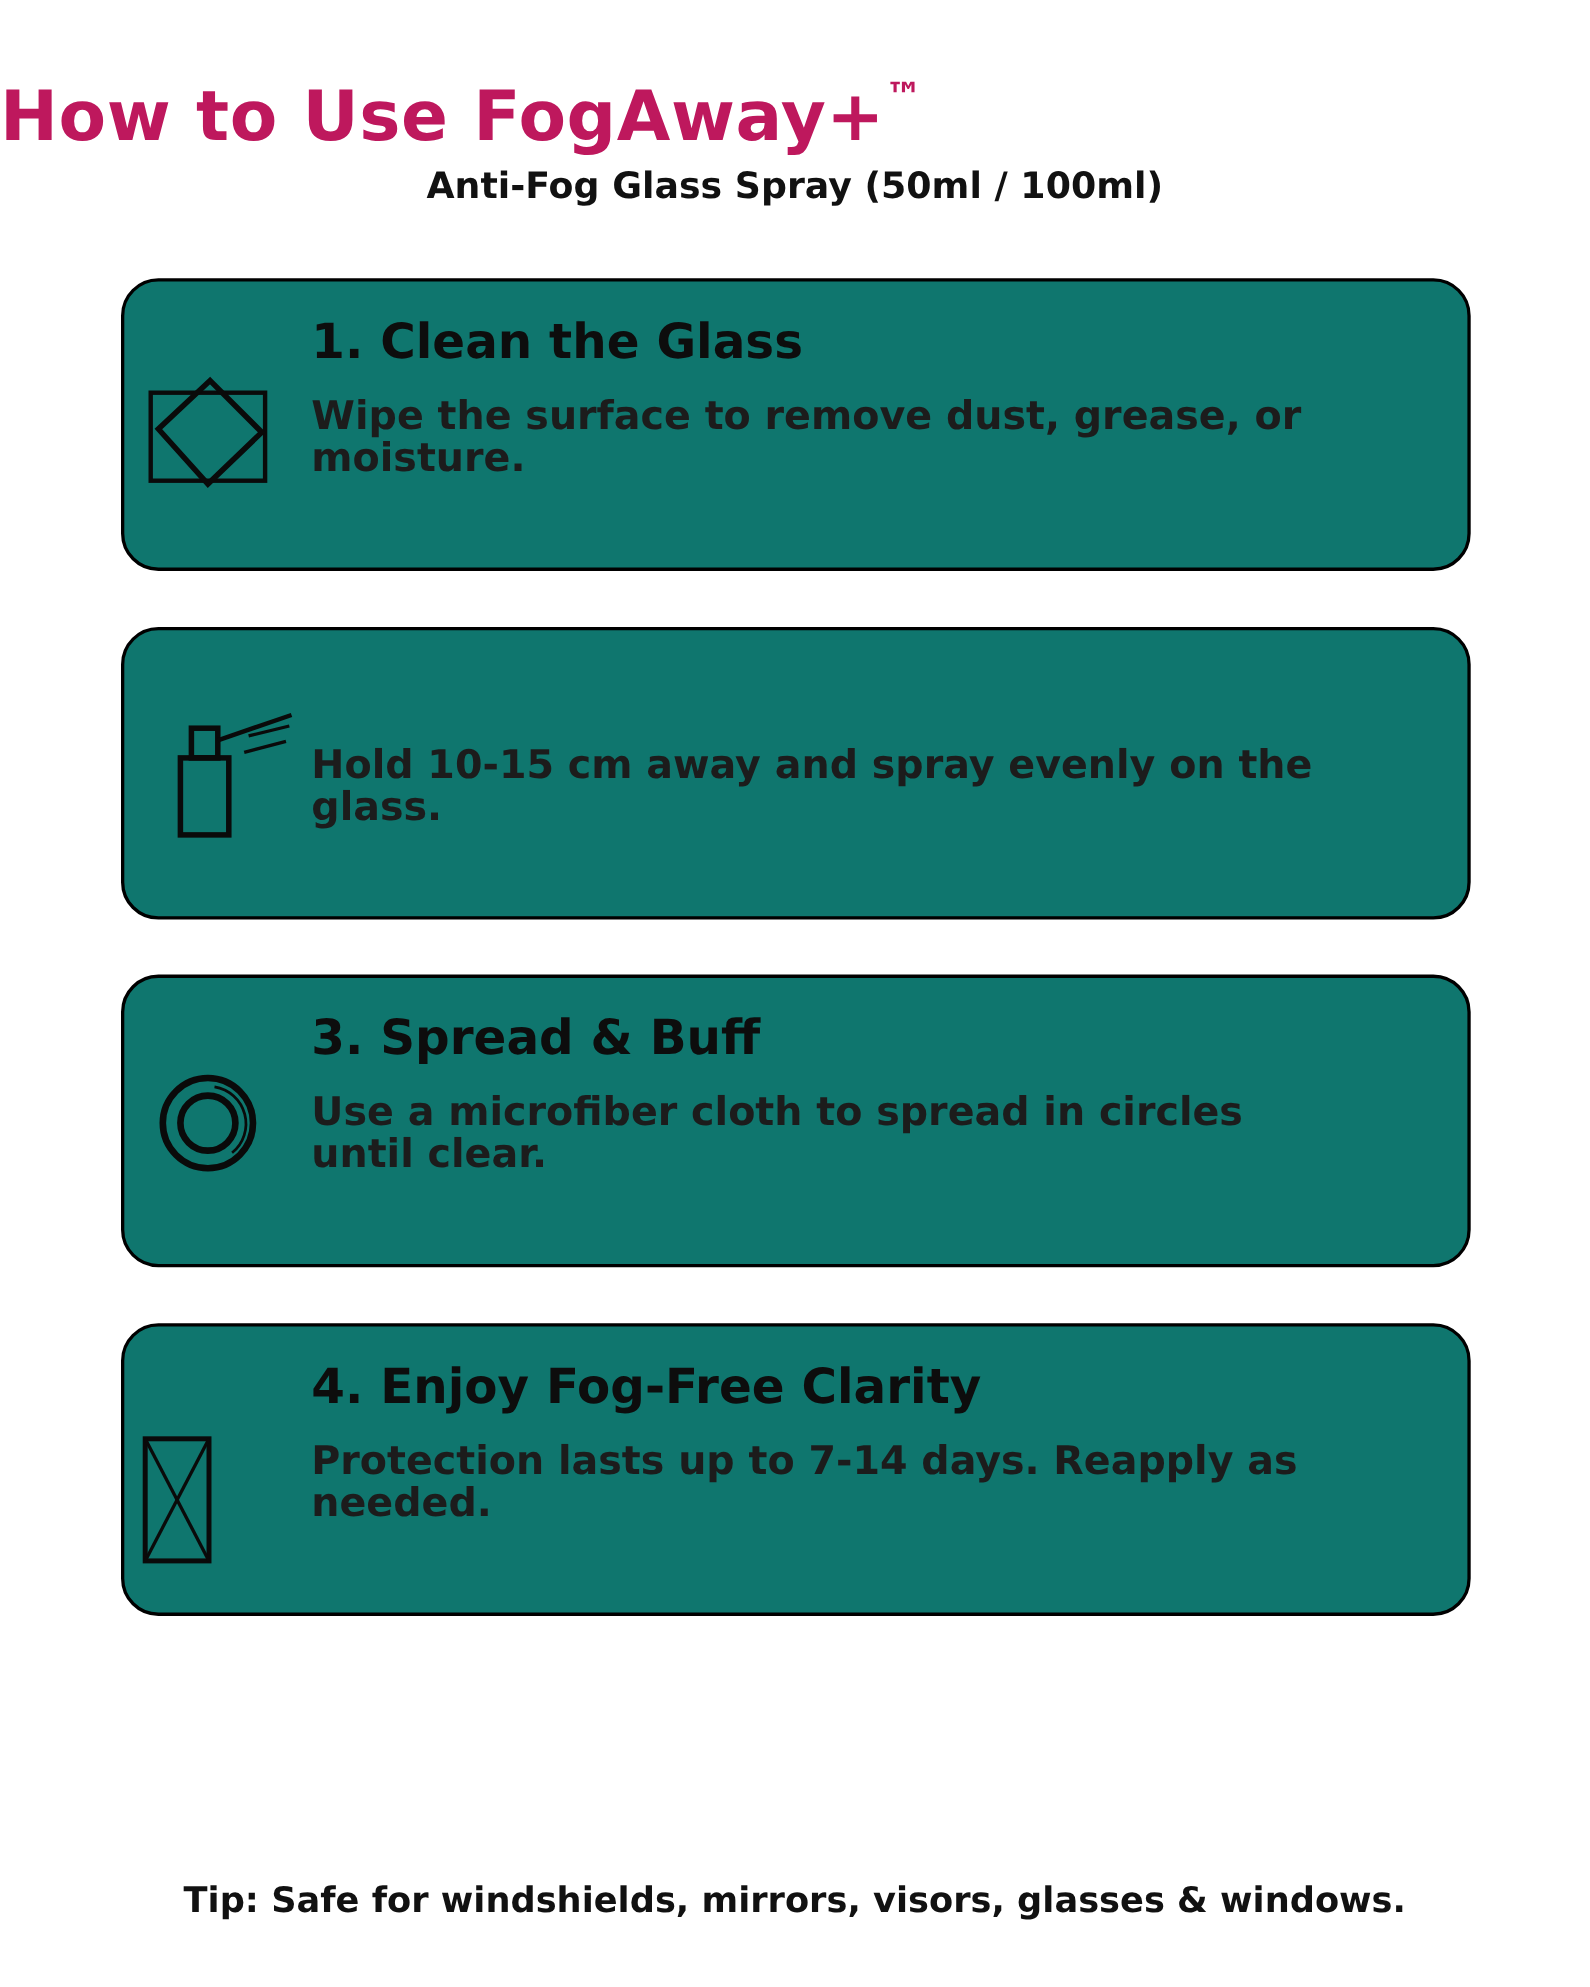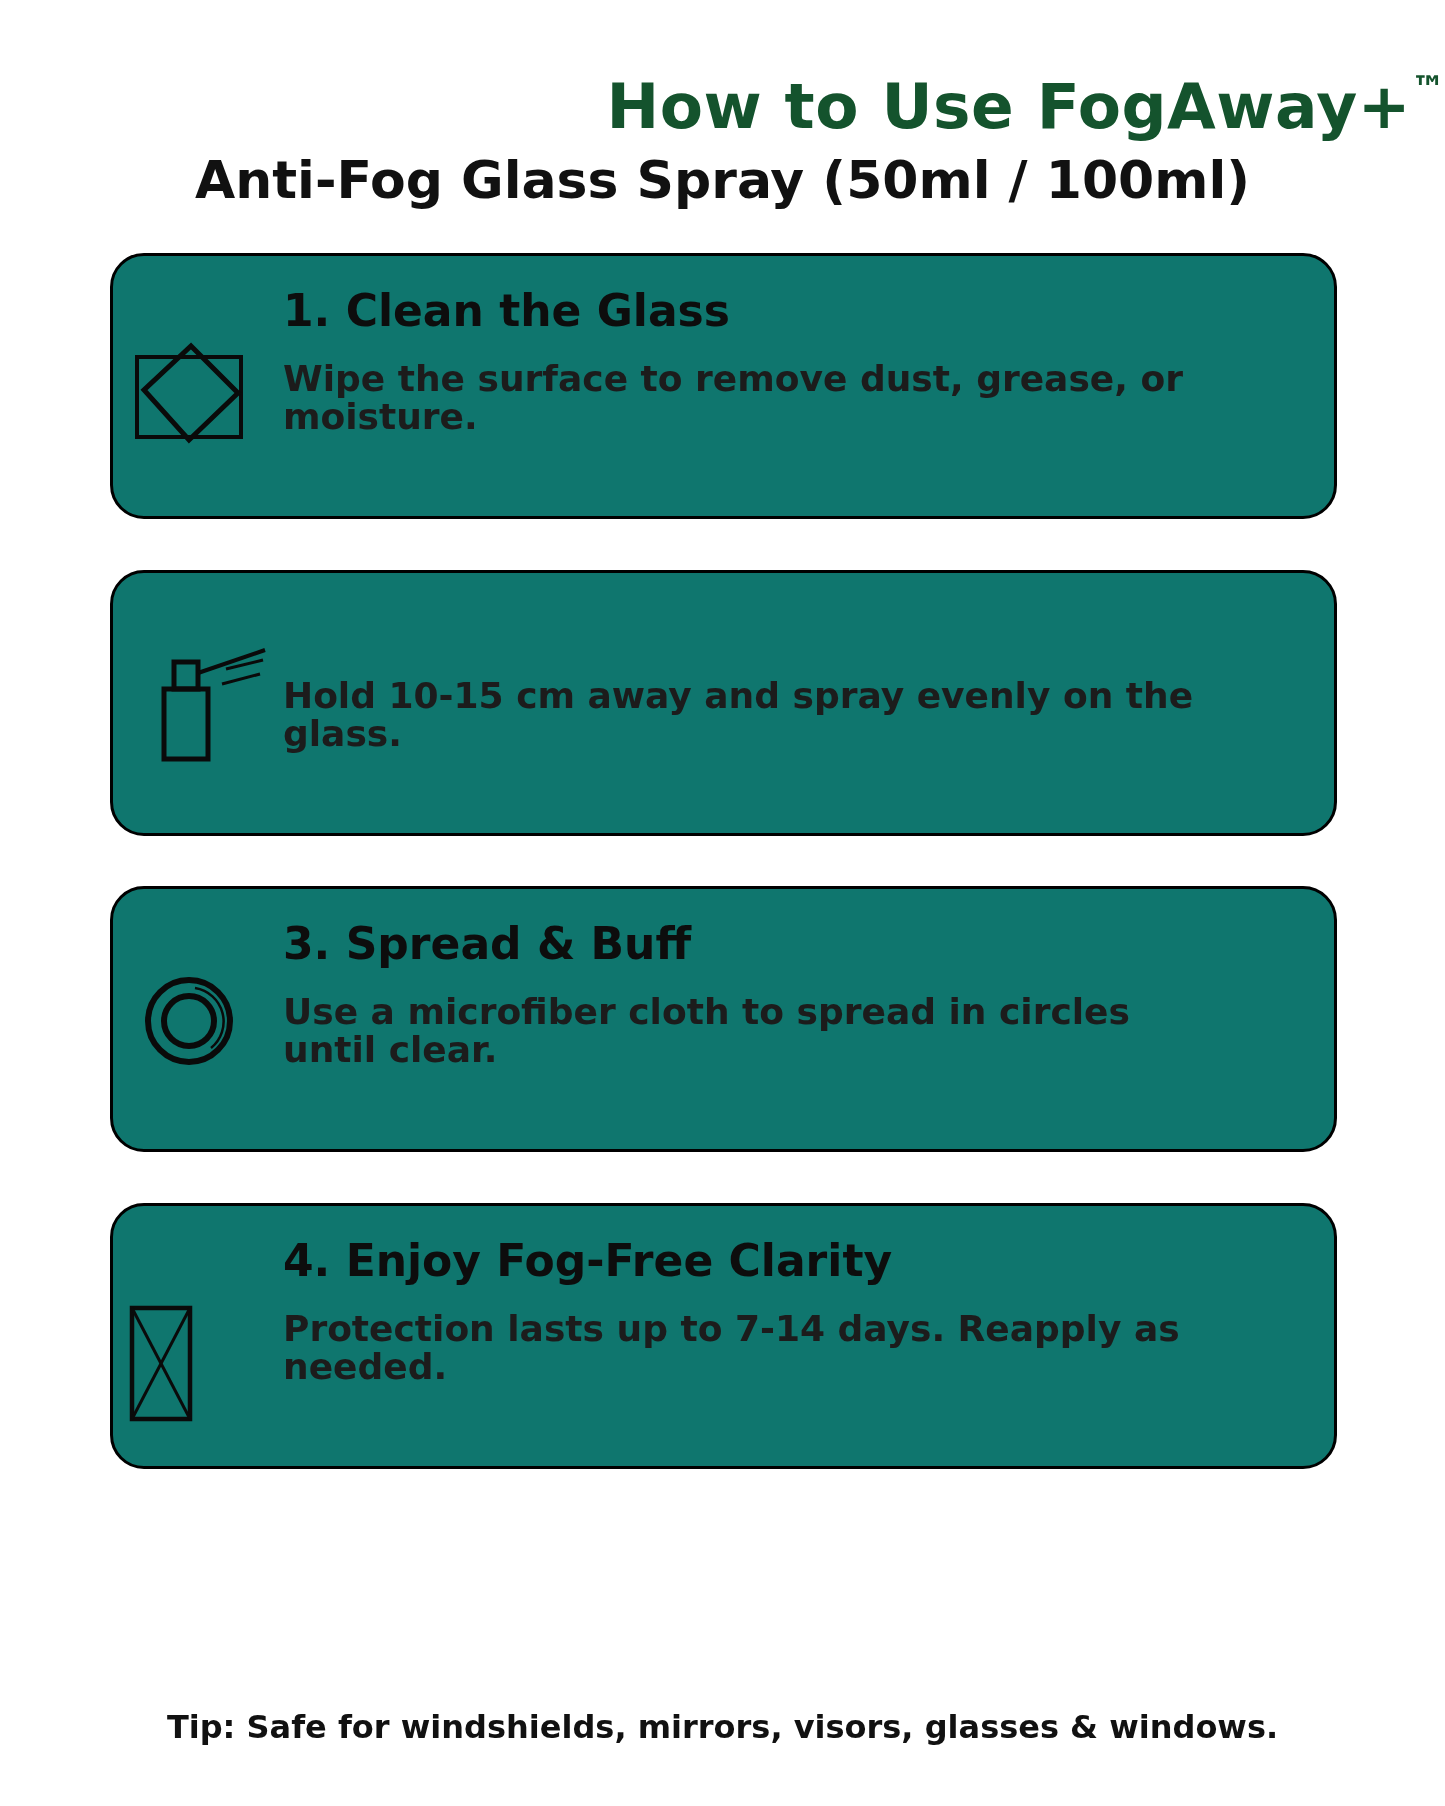--- a/index.html
+++ b/index.html
@@ -4,27 +4,27 @@
 <style>
   html,body{margin:0;padding:0;}
   body{
     width:1445px;height:1806px;position:relative;
     background:#ffffff;color:#141414;
     font-family:"DejaVu Sans","Liberation Sans",sans-serif;
     font-weight:bold;overflow:hidden;
   }
   .page-title{
     position:absolute;top:68px;left:0;width:100%;
-    text-align:right;font-size:63px;line-height:1.2;
-    letter-spacing:0.5px;color:#14532d;
+    text-align:left;font-size:63px;line-height:1.2;
+    letter-spacing:0.5px;color:#be185d;
   }
   .tm{font-size:34px;vertical-align:28px;letter-spacing:0;}
   .page-subtitle{
     position:absolute;top:149px;left:0;width:100%;
-    text-align:center;font-size:52px;line-height:1.2;color:#111;
+    text-align:center;font-size:33px;line-height:1.2;color:#111;
   }
   .step-card{
     position:absolute;left:110px;width:1227px;height:266px;
     border:3px solid #000;border-radius:34px;background:#0f766e;
     box-sizing:border-box;
   }
   .card-1{top:253px}
   .card-2{top:570px}
   .card-3{top:886px}
   .card-4{top:1203px}

